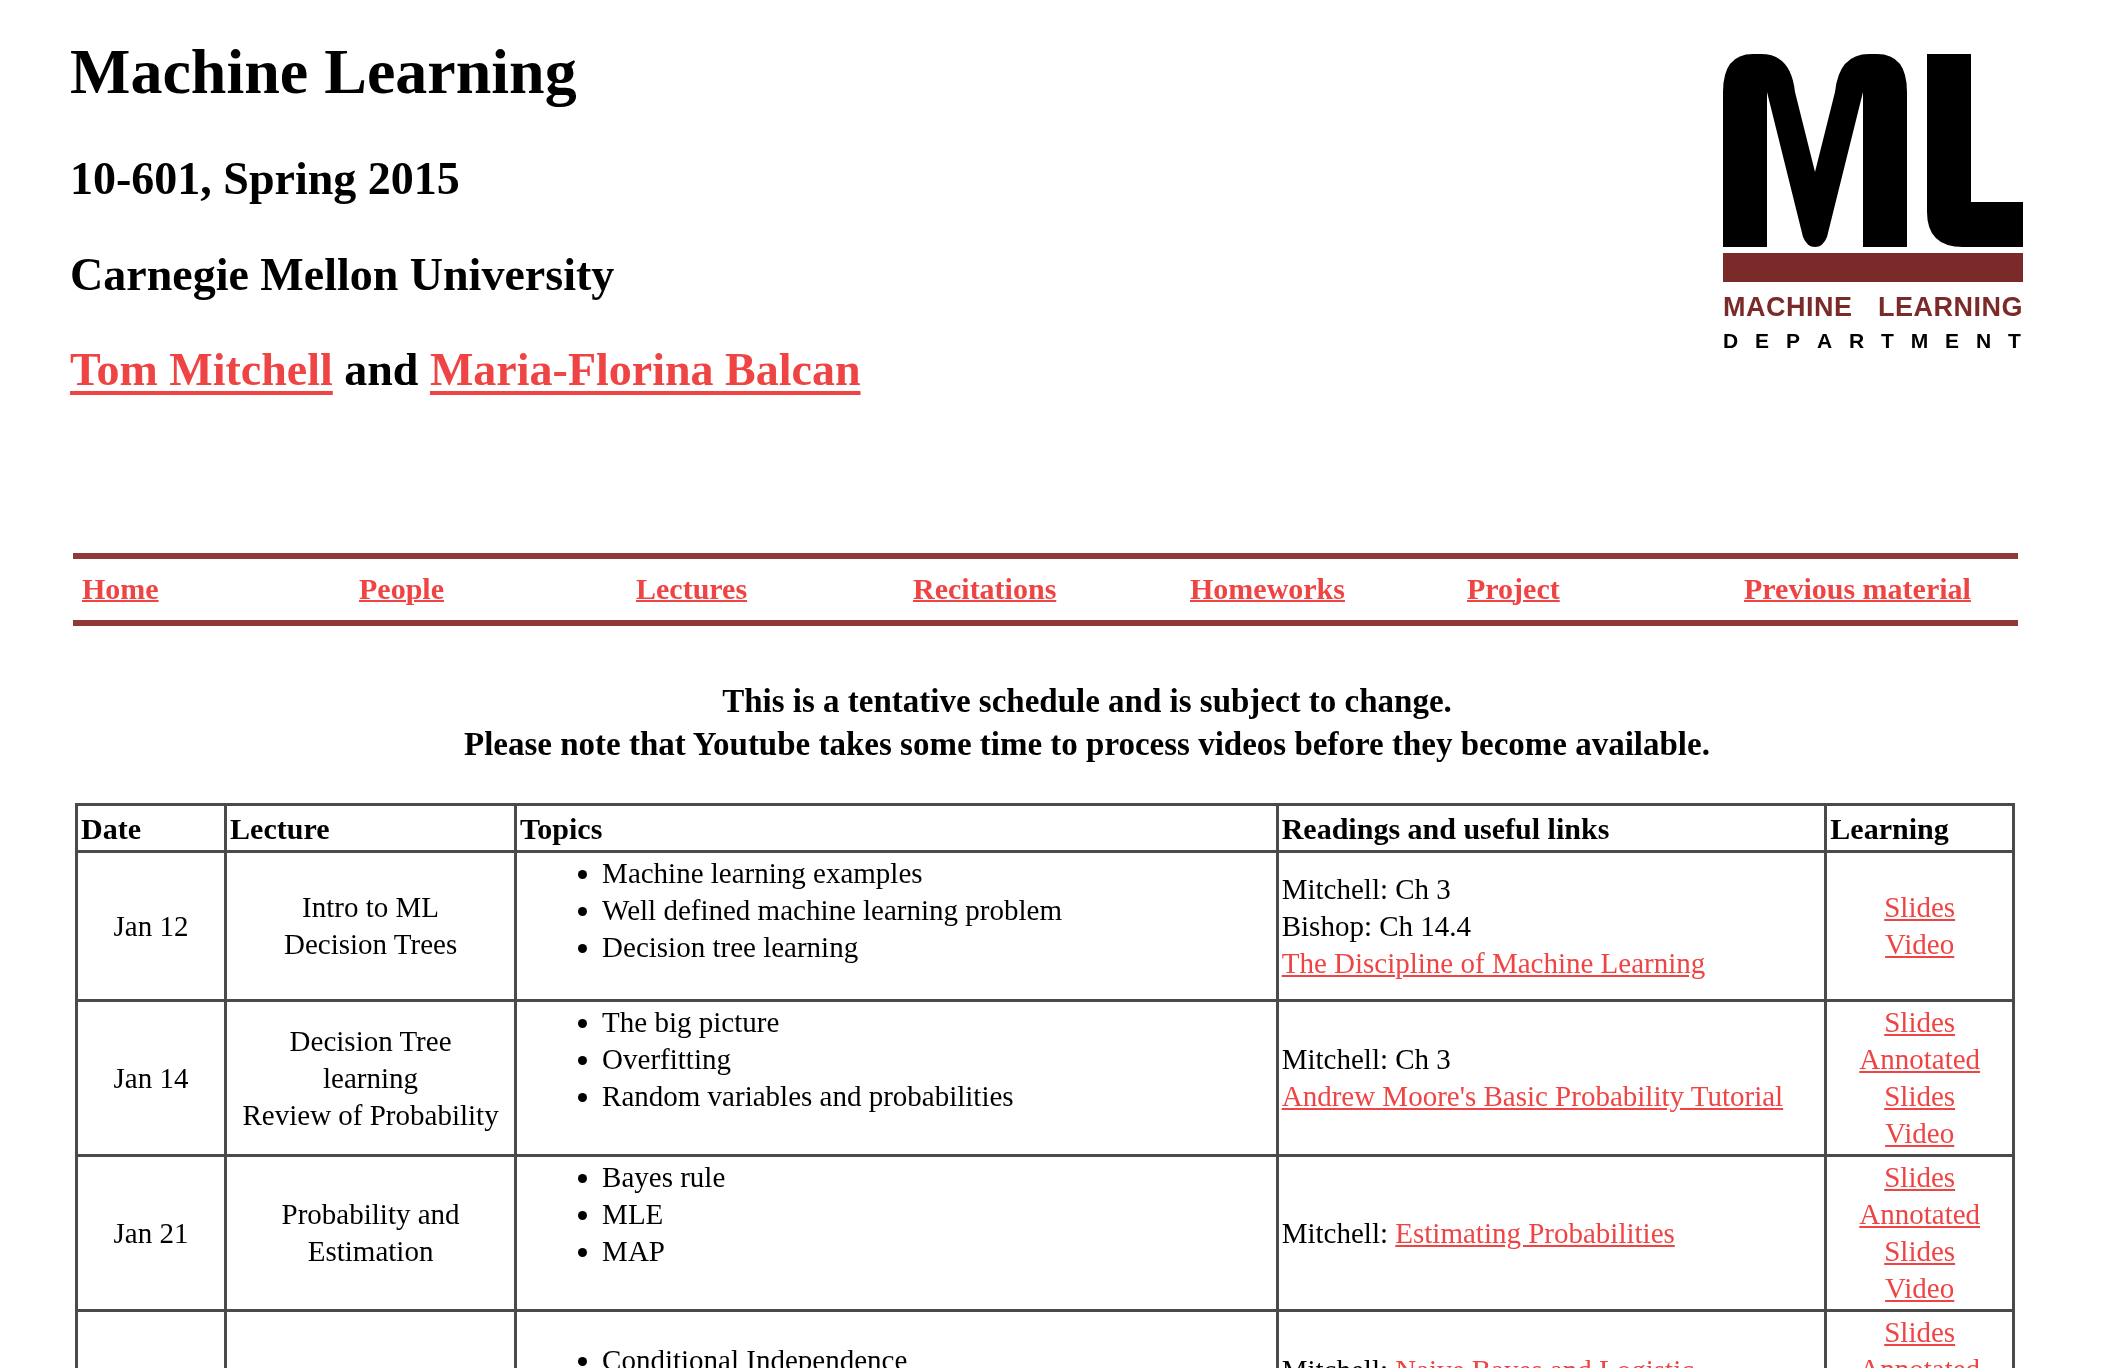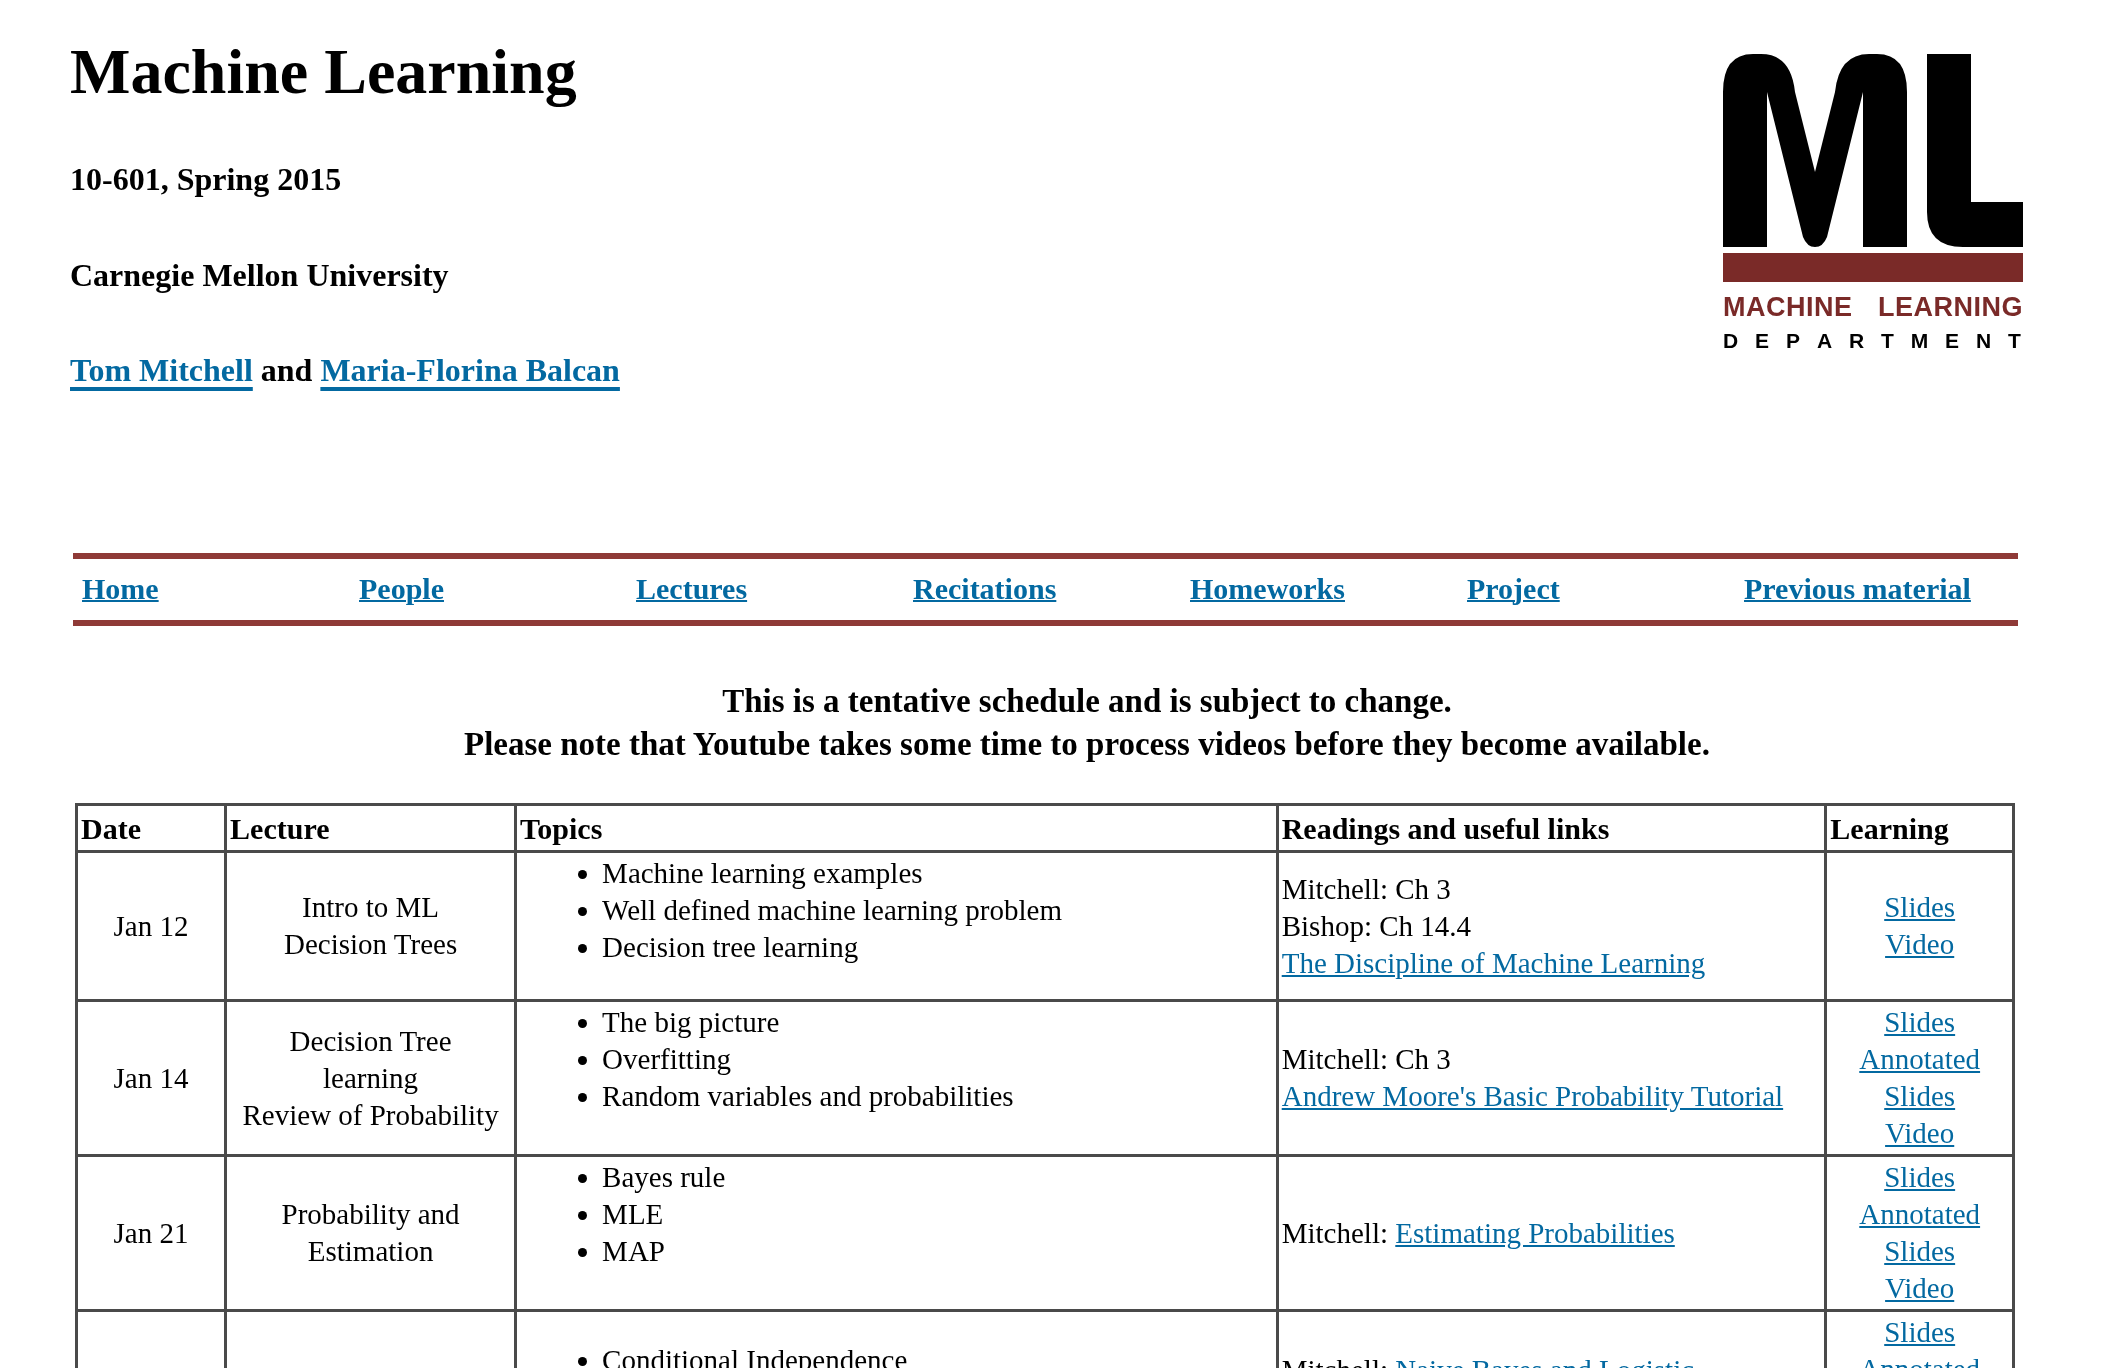--- a/index.html
+++ b/index.html
@@ -8,42 +8,42 @@
     background: #ffffff;
     width: 2114px;
     height: 1368px;
     overflow: hidden;
   }
   body {
     font-family: "Liberation Serif", "DejaVu Serif", serif;
     color: #000;
     position: relative;
   }
-  a { color: #0369a1; text-decoration: underline; }
+  a { color: #ef4444; text-decoration: underline; }
 
   .header-block {
     position: absolute;
     left: 70px;
     top: 0;
   }
   .title {
     position: absolute;
     left: 0;
     top: 34px;
     margin: 0;
     font-size: 64px;
     font-weight: bold;
     line-height: 76px;
     white-space: nowrap;
   }
   .subline {
     position: absolute;
     left: 0;
     margin: 0;
-    font-size: 32px;
+    font-size: 46px;
     font-weight: bold;
     line-height: 54px;
     white-space: nowrap;
   }
   .sub-course { top: 152px; }
   .sub-univ { top: 248px; }
   .sub-instr { top: 343px; }
   .sub-instr a { text-decoration-thickness: 4px; text-underline-offset: 6px; }
 
   

